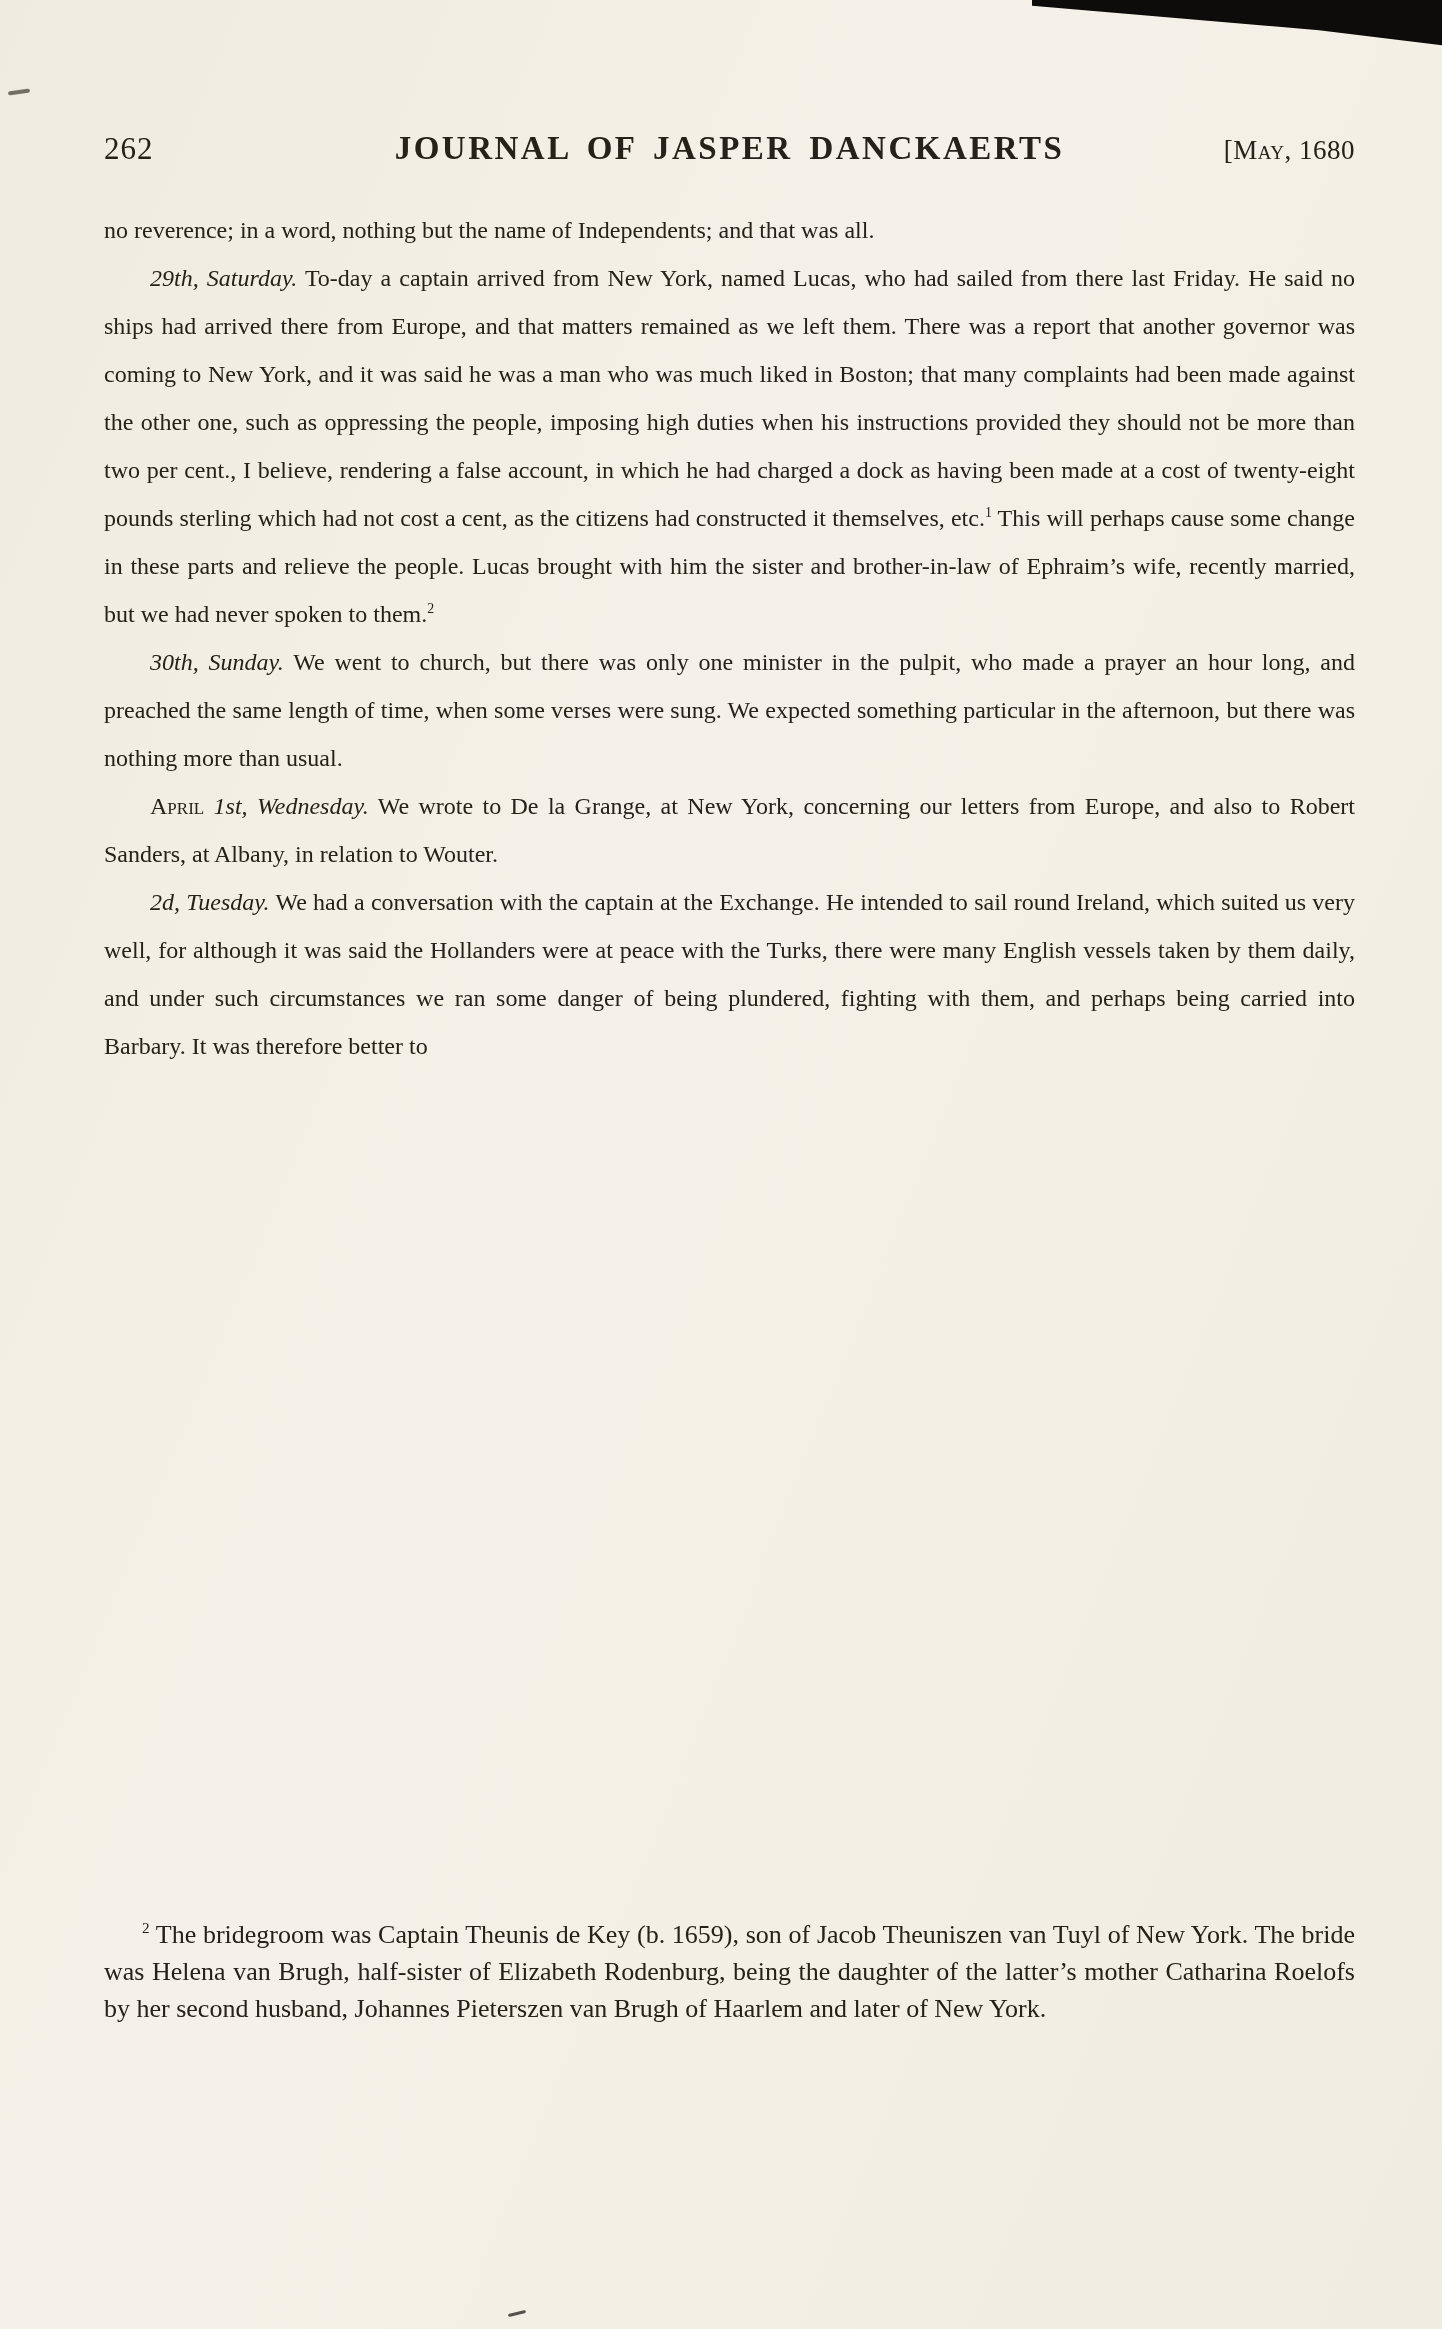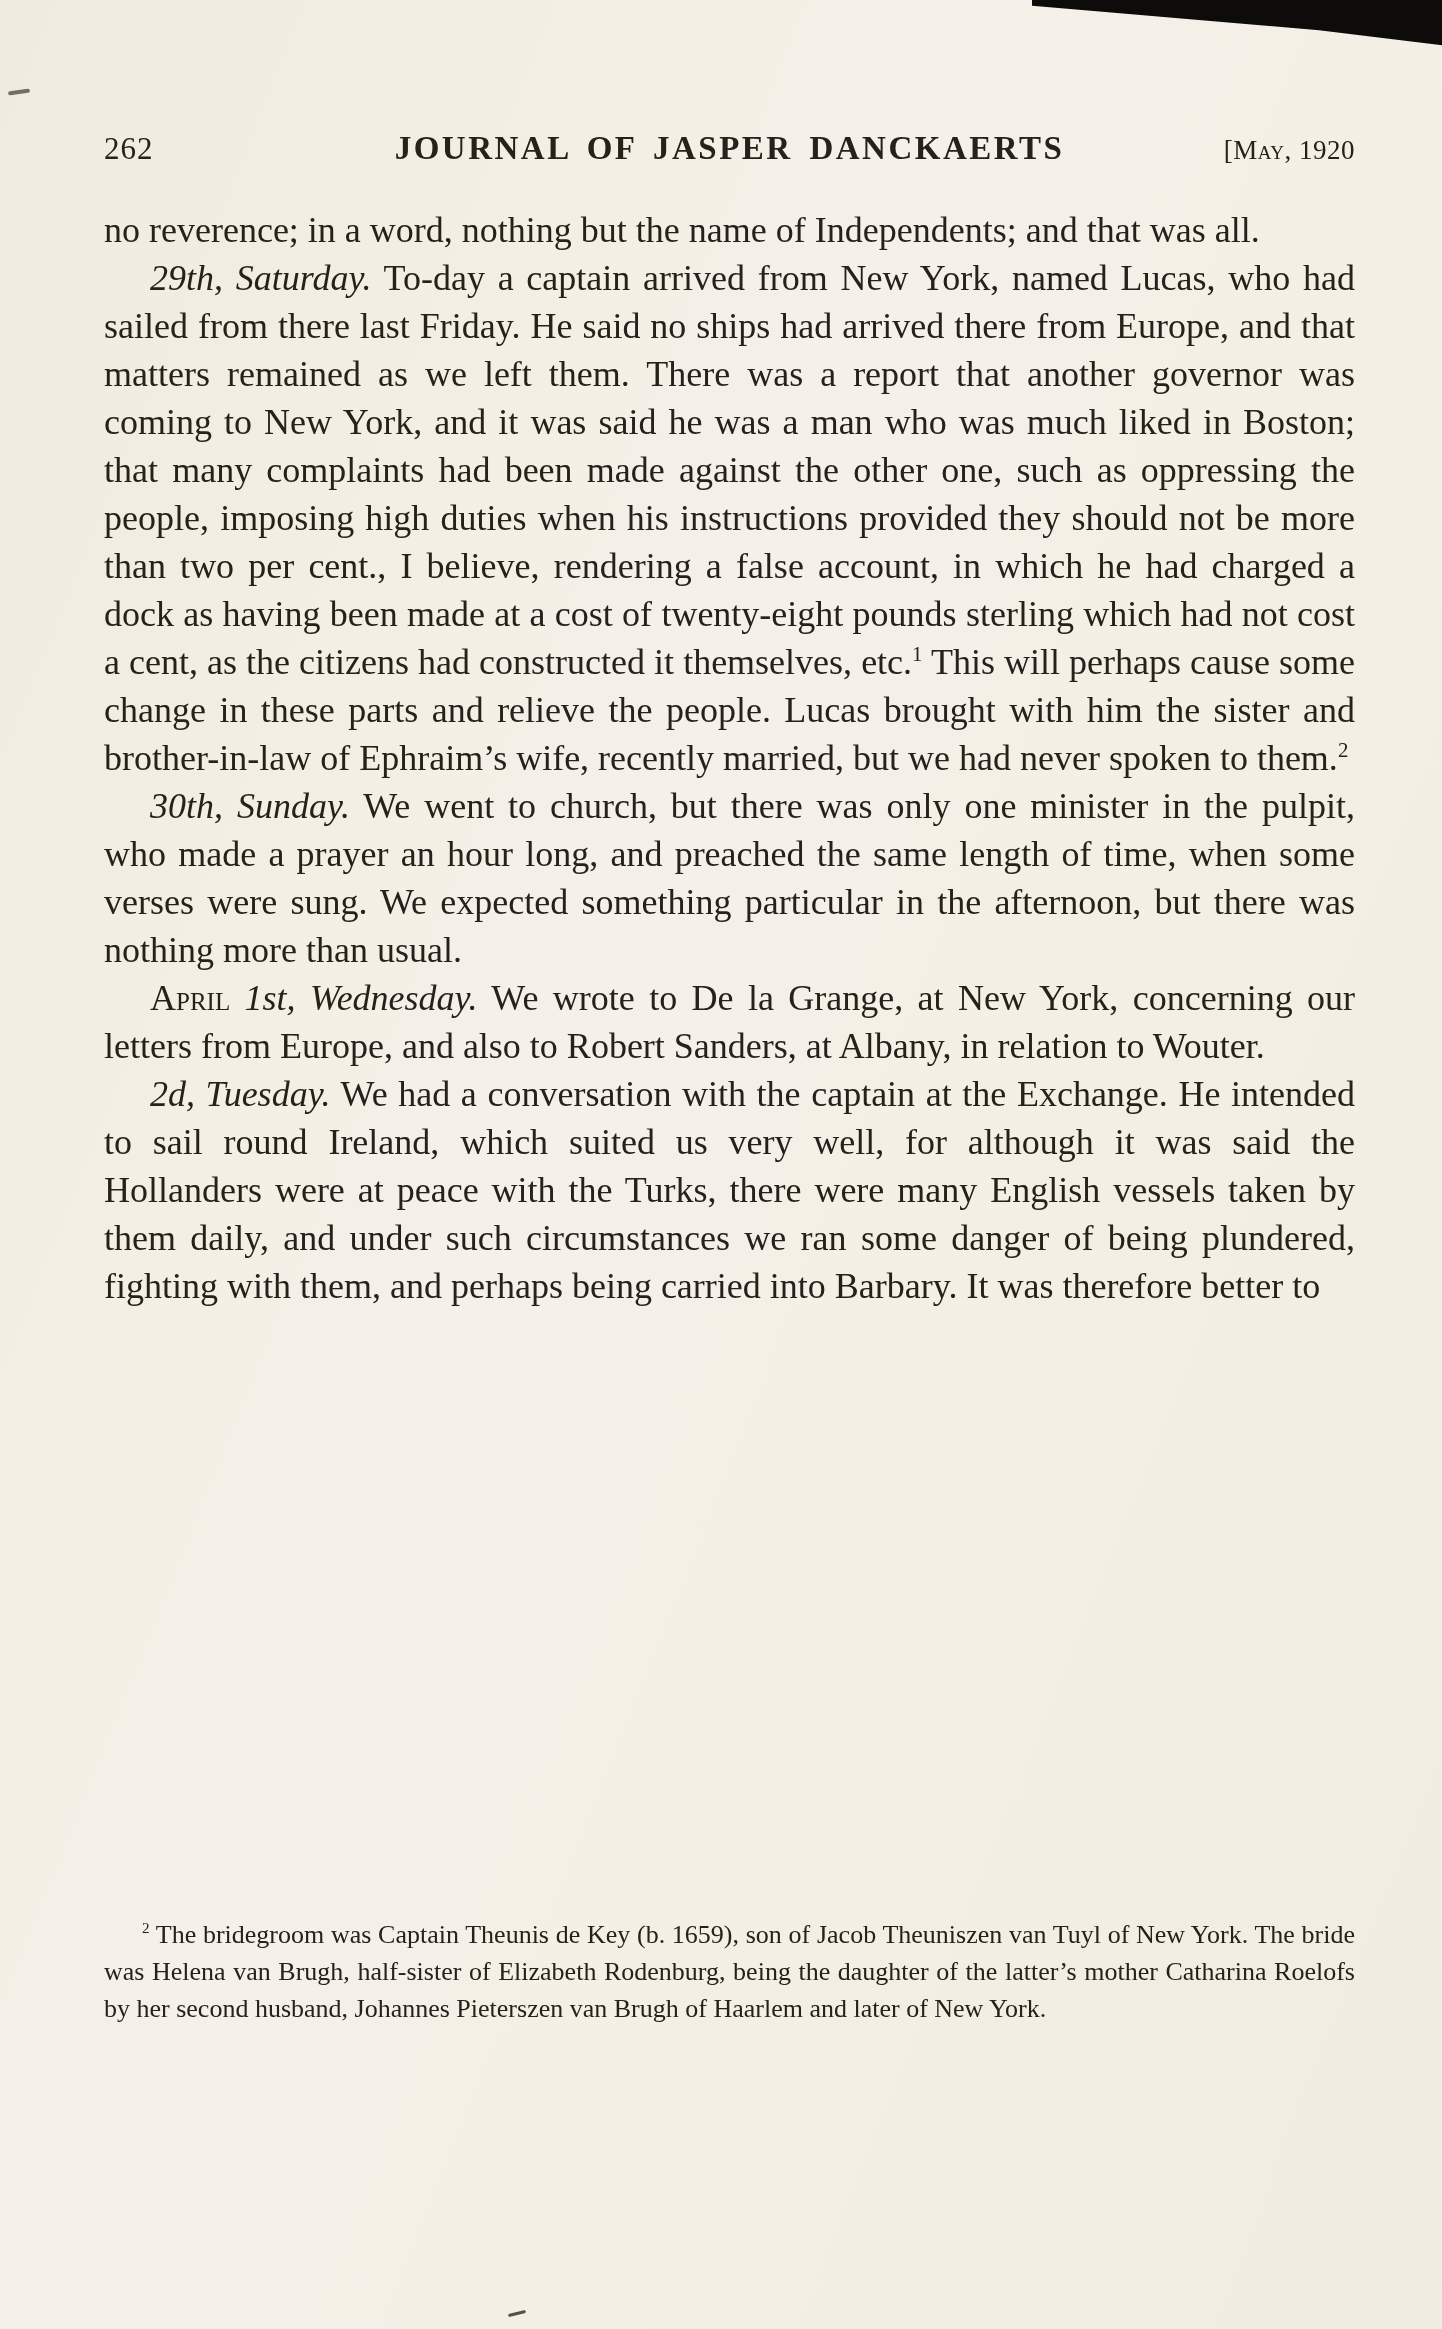--- a/index.html
+++ b/index.html
@@ -70,21 +70,21 @@
     white-space: nowrap;
   }
 
   .sc { font-variant: small-caps; }
   .ital { font-style: italic; }
 
   
   .body-text {
     position: absolute;
     top: 206px; left: 104px; right: 87px;
-    font-size: 36px;
+    font-size: 24px;
     line-height: 48px;
     text-align: justify;
   }
   .body-text p { margin: 0; text-indent: 46px; }
   .body-text p.noindent { text-indent: 0; }
 
   sup {
     font-size: 0.58em;
     line-height: 0;
     vertical-align: super;
@@ -104,21 +104,21 @@
 <body>
 
 <div class="page">
 
   <div class="corner-artifact"></div>
   <div class="pencil-mark"></div>
 
   <div class="header">
     <span class="page-number">262</span>
     <span class="running-title">JOURNAL OF JASPER DANCKAERTS</span>
-    <span class="header-date"><span class="sc">[May,</span><span> 1920</span></span>
+    <span class="header-date"><span class="sc">[May,</span><span> 1680</span></span>
   </div>
 
   <div class="body-text">
 
     <p class="noindent"><span>no reverence; in a word, nothing but the name of Independents; and that was all.</span></p>
 
     <p><span class="ital">29th, Saturday.</span><span> To-day a captain arrived from New York, named Lucas, who had sailed from there last Friday. He said no ships had arrived there from Europe, and that matters remained as we left them. There was a report that another governor was coming to New York, and it was said he was a man who was much liked in Boston; that many complaints had been made against the other one, such as oppressing the people, imposing high duties when his instructions provided they should not be more than two per cent., I believe, rendering a false account, in which he had charged a dock as having been made at a cost of twenty-eight pounds sterling which had not cost a cent, as the citizens had constructed it themselves, etc.</span><sup>1</sup><span> This will perhaps cause some change in these parts and relieve the people. Lucas brought with him the sister and brother-in-law of Ephraim’s wife, recently married, but we had never spoken to them.</span><sup>2</sup></p>
 
     <p><span class="ital">30th, Sunday.</span><span> We went to church, but there was only one minister in the pulpit, who made a prayer an hour long, and preached the same length of time, when some verses were sung. We expected something particular in the afternoon, but there was nothing more than usual.</span></p>
 

